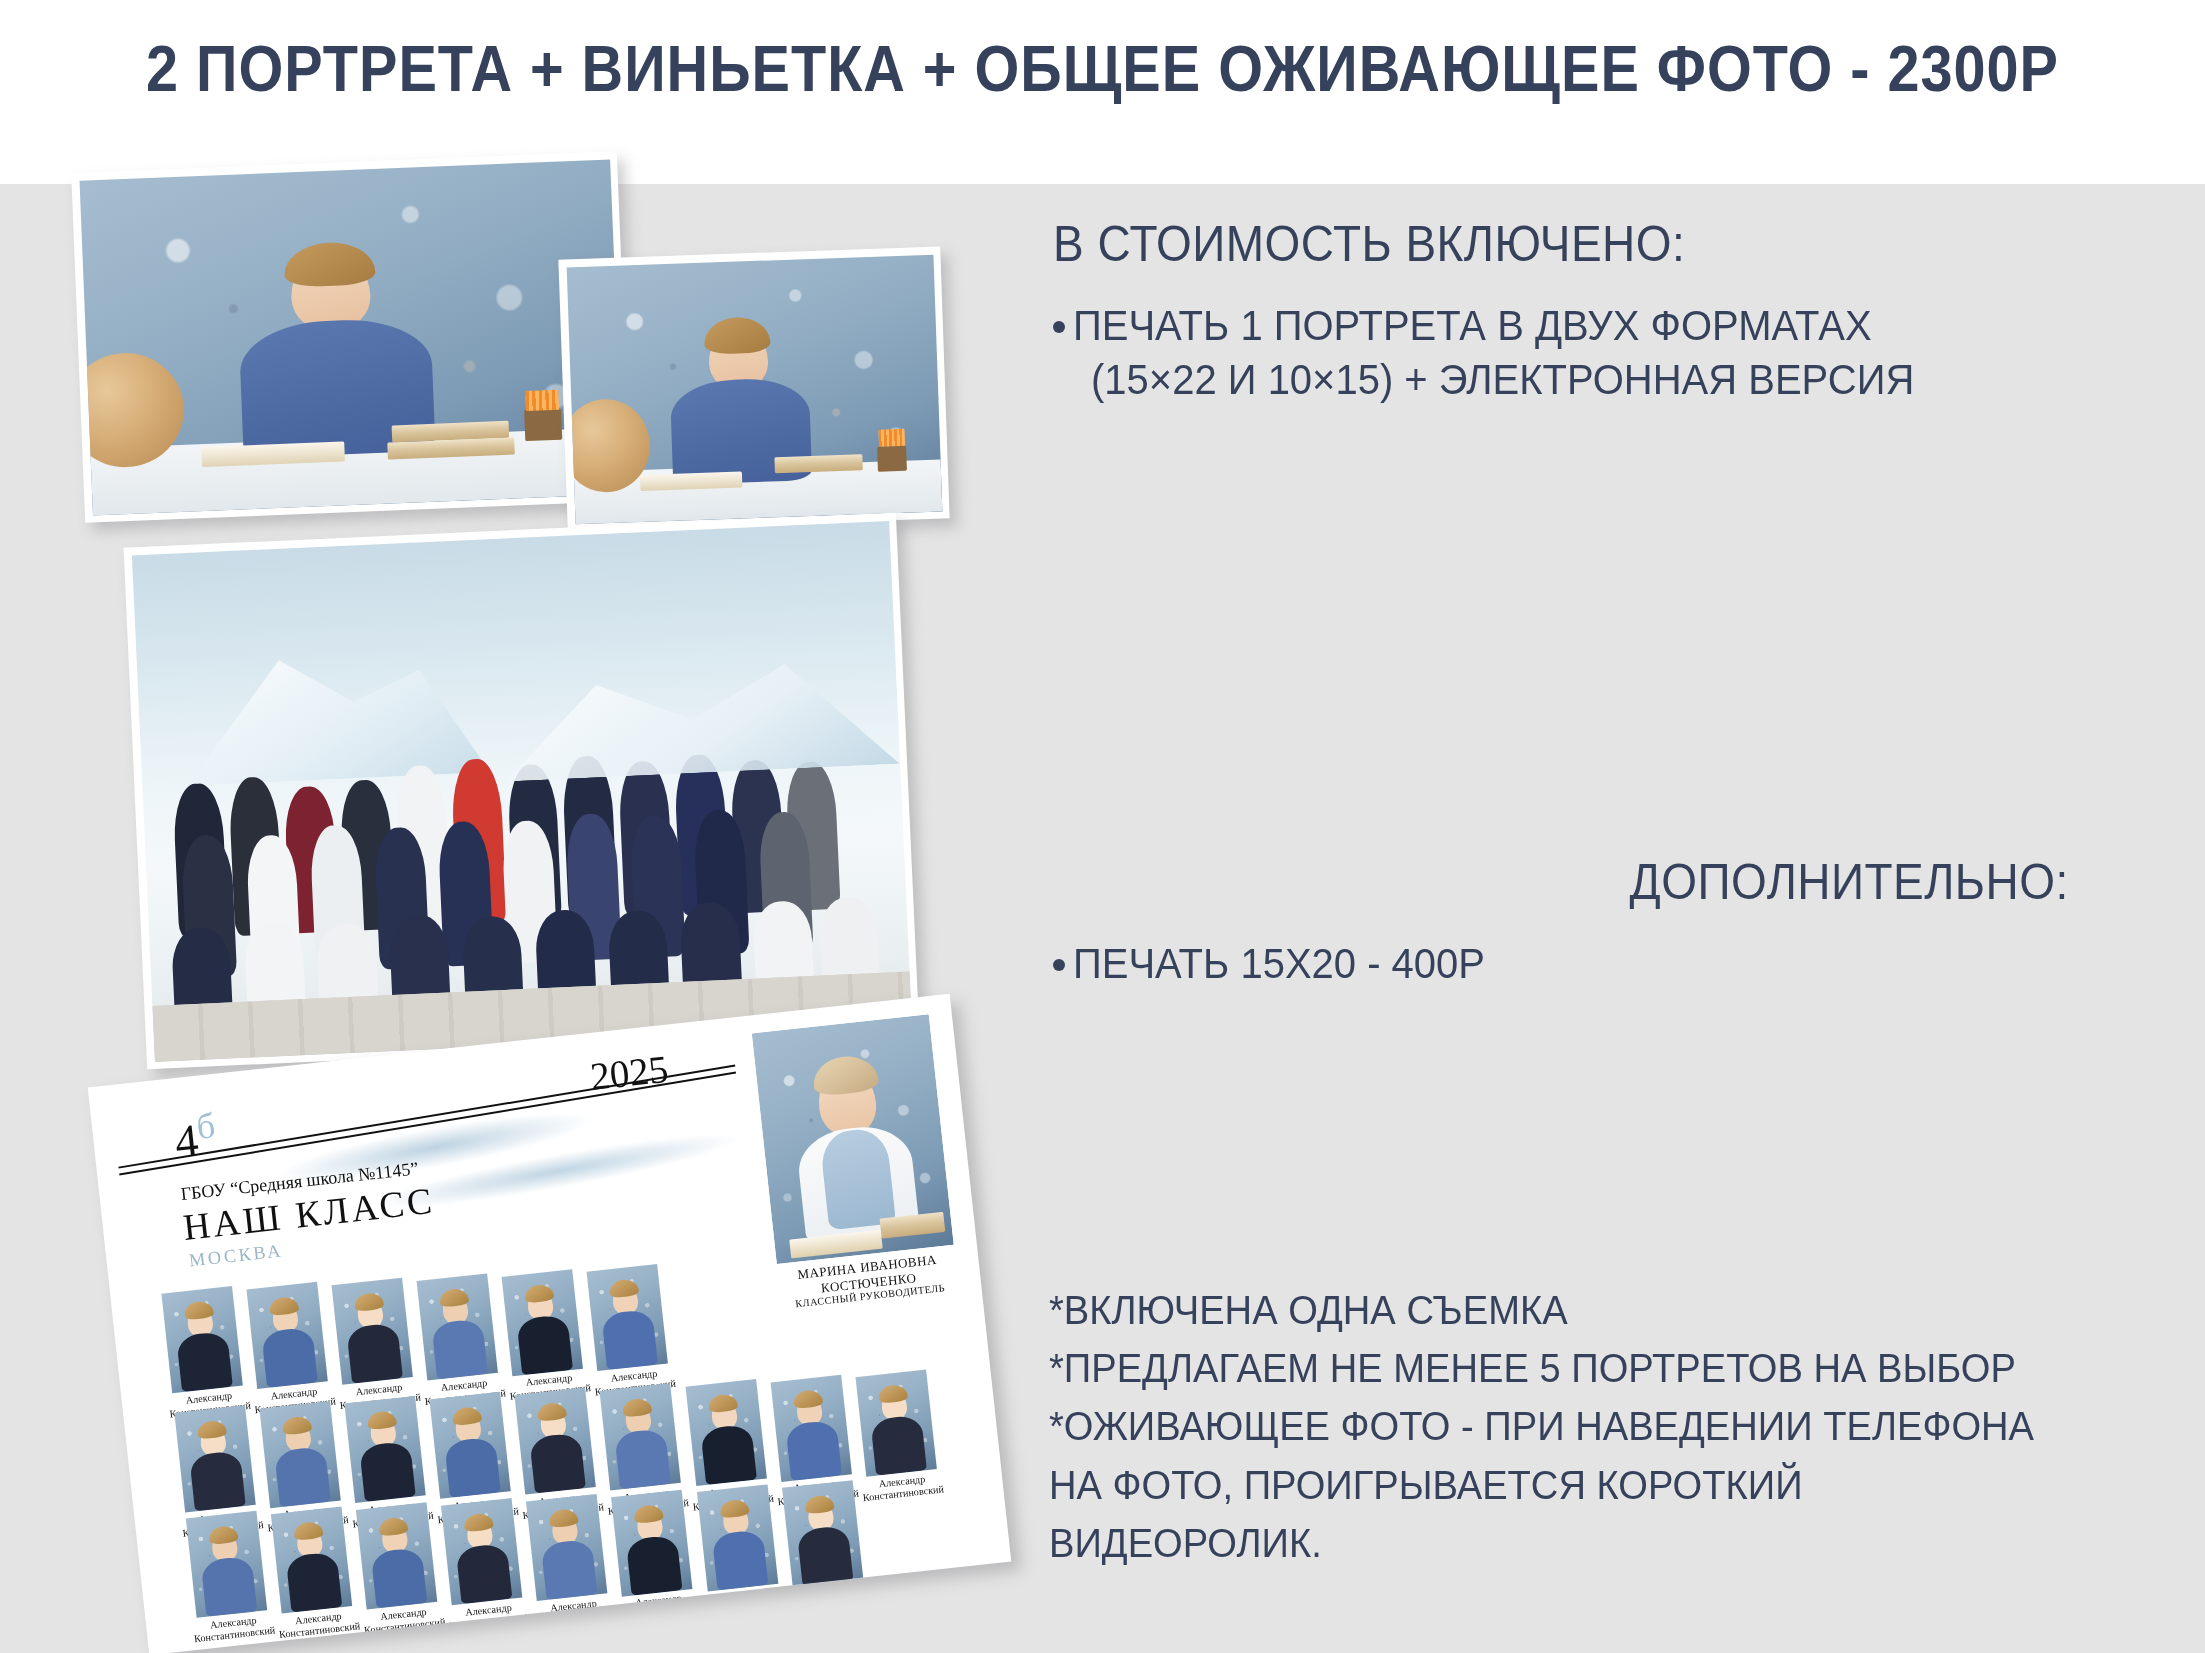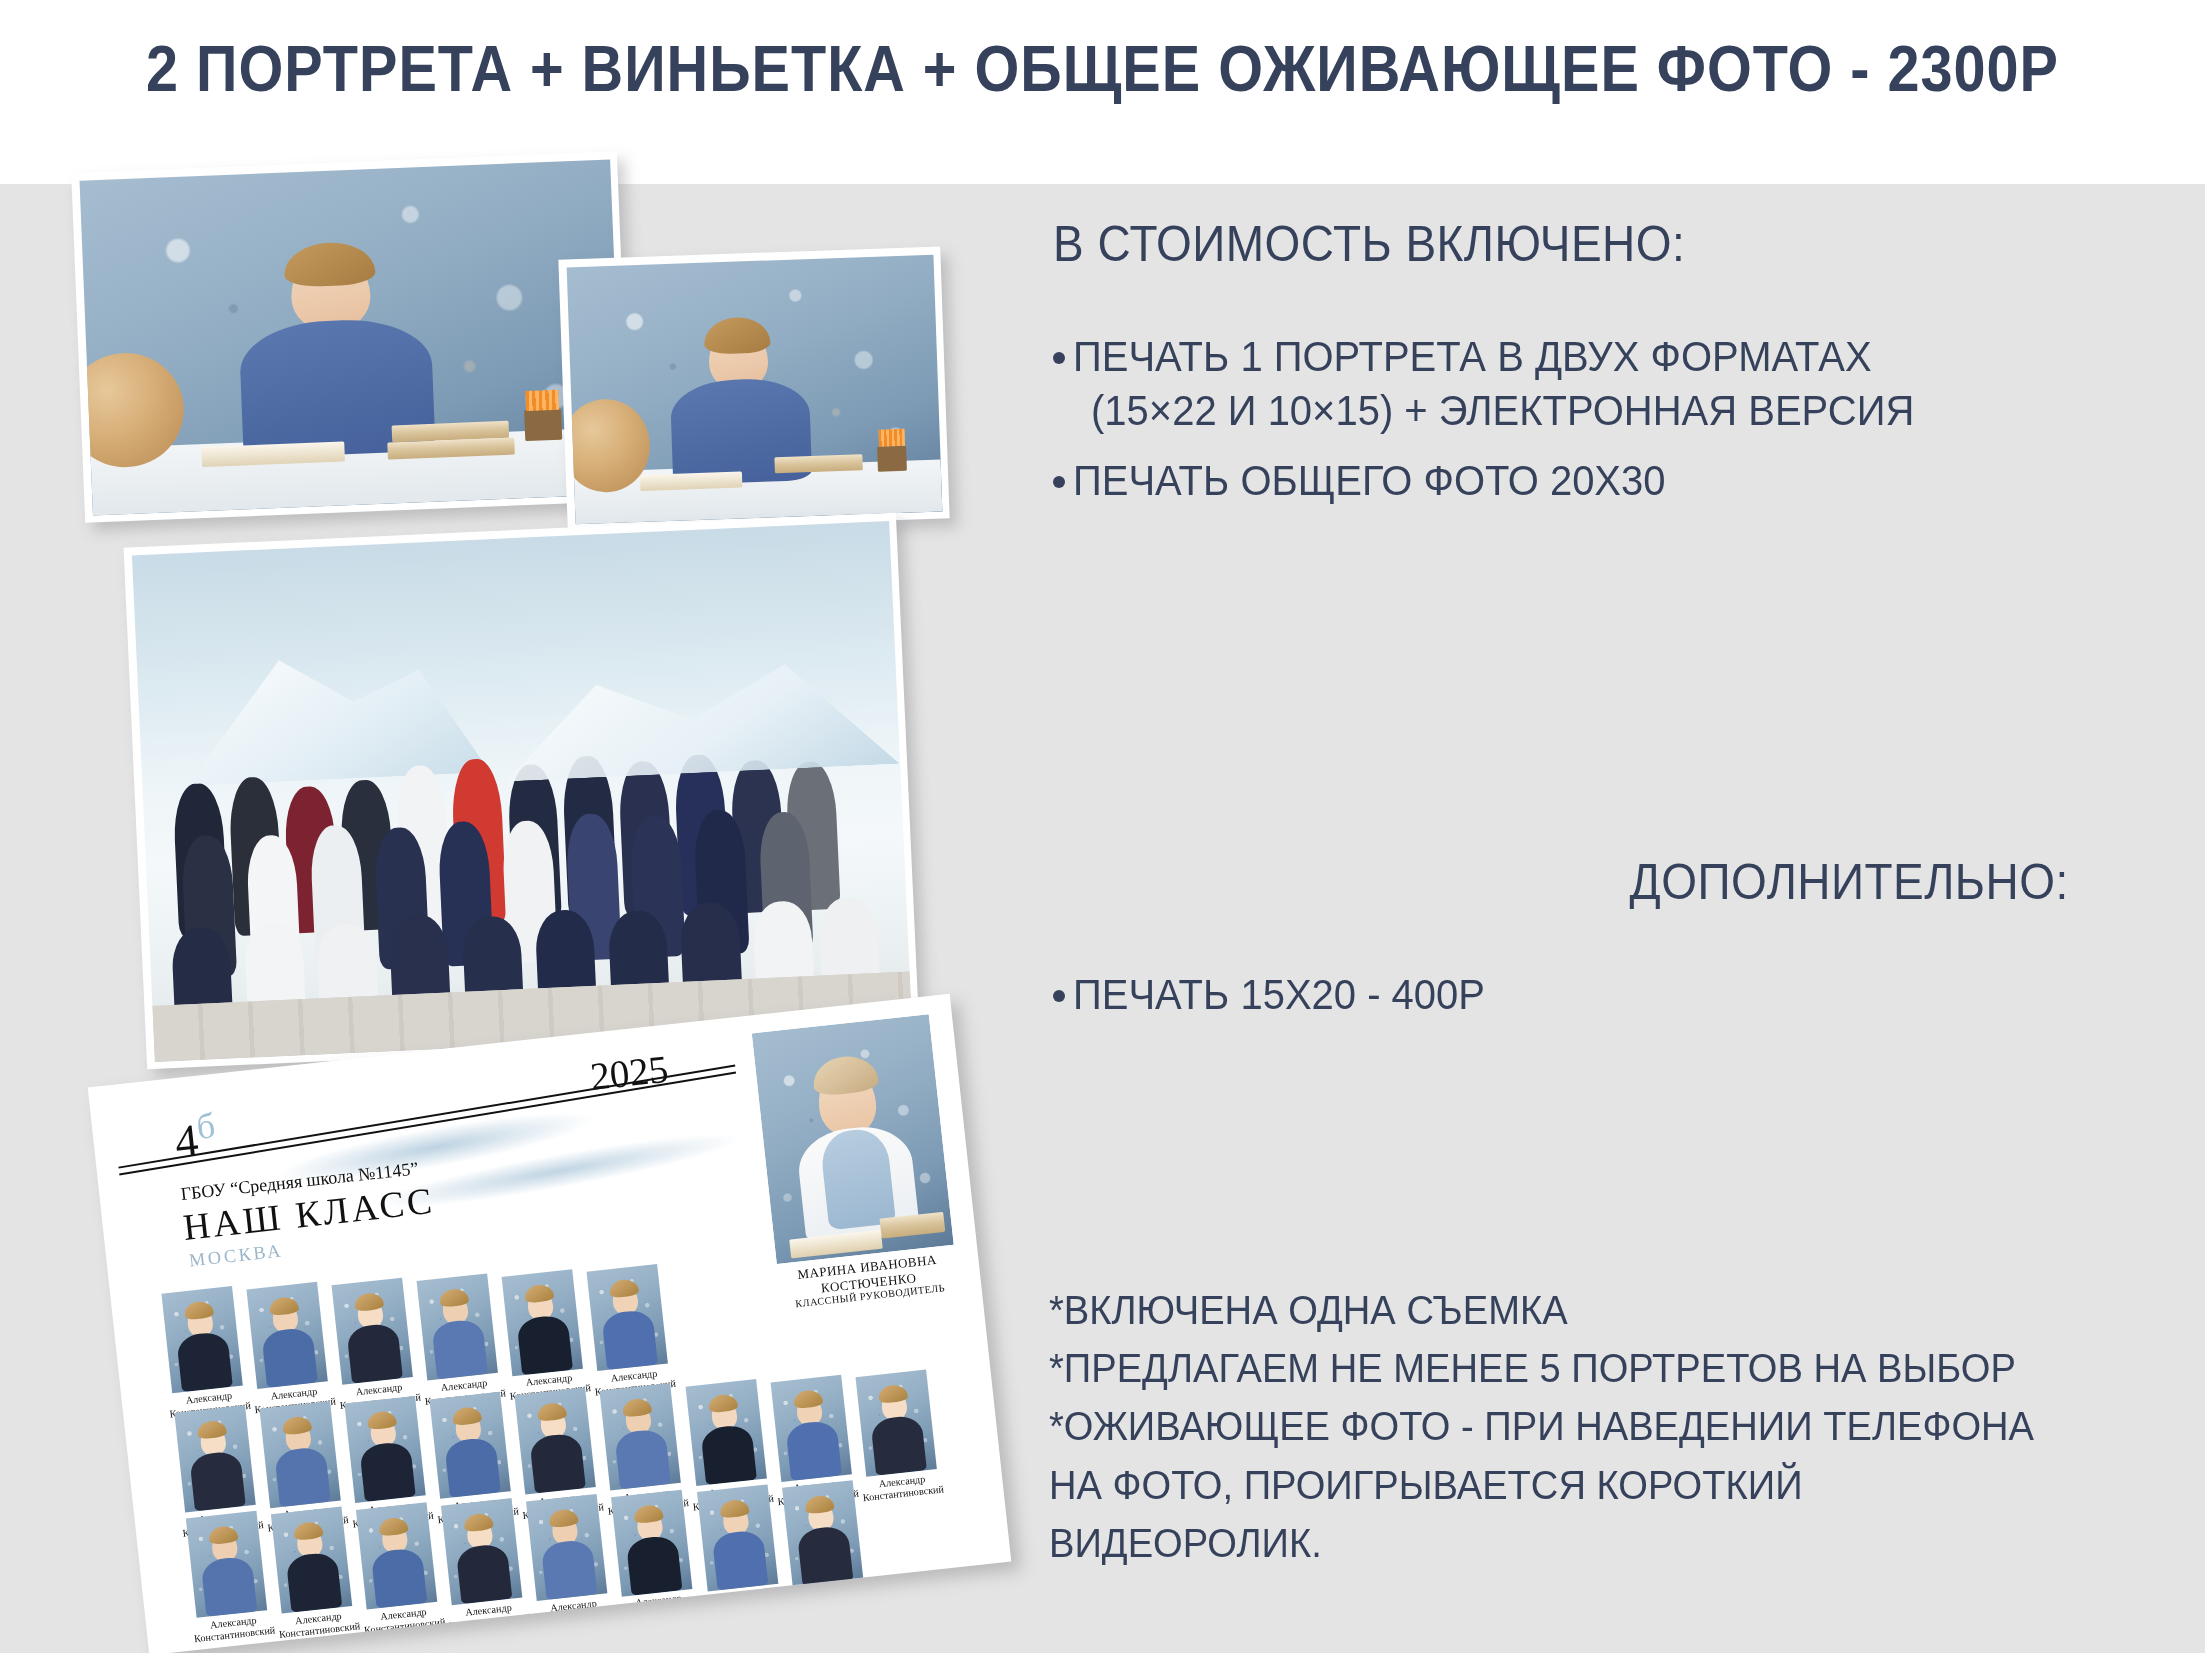--- a/index.html
+++ b/index.html
@@ -33,21 +33,21 @@
   
   #right-col {
     position:absolute; left:1053px; top:215px; width:1104px;
     color:#36425c;
   }
   .sec-head {
     font-size:50px; font-weight:500; letter-spacing:0.5px;
     transform:scaleX(0.92); transform-origin:left center;
     white-space:nowrap;
   }
-  .bullet-list { margin-top:56px; }
+  .bullet-list { margin-top:25px; }
   .b-row { display:flex; align-items:flex-start; margin-bottom:16px; }
   .b-dot {
     width:12px; height:12px; border-radius:50%;
     background:#36425c; flex:0 0 12px; margin-top:22.6px; margin-right:7.5px;
   }
   .b-text {
     font-size:43px; line-height:1.26; font-weight:400; letter-spacing:0px;
     transform:scaleX(0.93); transform-origin:left top;
     white-space:pre-line;
   }
@@ -473,24 +473,20 @@
   <div id="right-col">
     <div class="sec-head">В СТОИМОСТЬ ВКЛЮЧЕНО:</div>
     <div class="bullet-list">
       <div class="b-row">
         <div class="b-dot"></div>
         <div>
           <div class="b-text">ПЕЧАТЬ 1 ПОРТРЕТА В ДВУХ ФОРМАТАХ</div>
           <div class="b-text b-indent">(15×22 И 10×15) + ЭЛЕКТРОННАЯ ВЕРСИЯ</div>
         </div>
       </div>
-      <div class="b-row">
-        <div class="b-dot"></div>
-        <div class="b-text">ПЕЧАТЬ ОБЩЕГО ФОТО 20Х30</div>
-      </div>
     </div>
   </div>
 
   <div id="sec2">
     <div class="sec-head">ДОПОЛНИТЕЛЬНО:</div>
     <div class="bullet-list">
       <div class="b-row">
         <div class="b-dot"></div>
         <div class="b-text">ПЕЧАТЬ 15Х20 - 400Р</div>
       </div>

